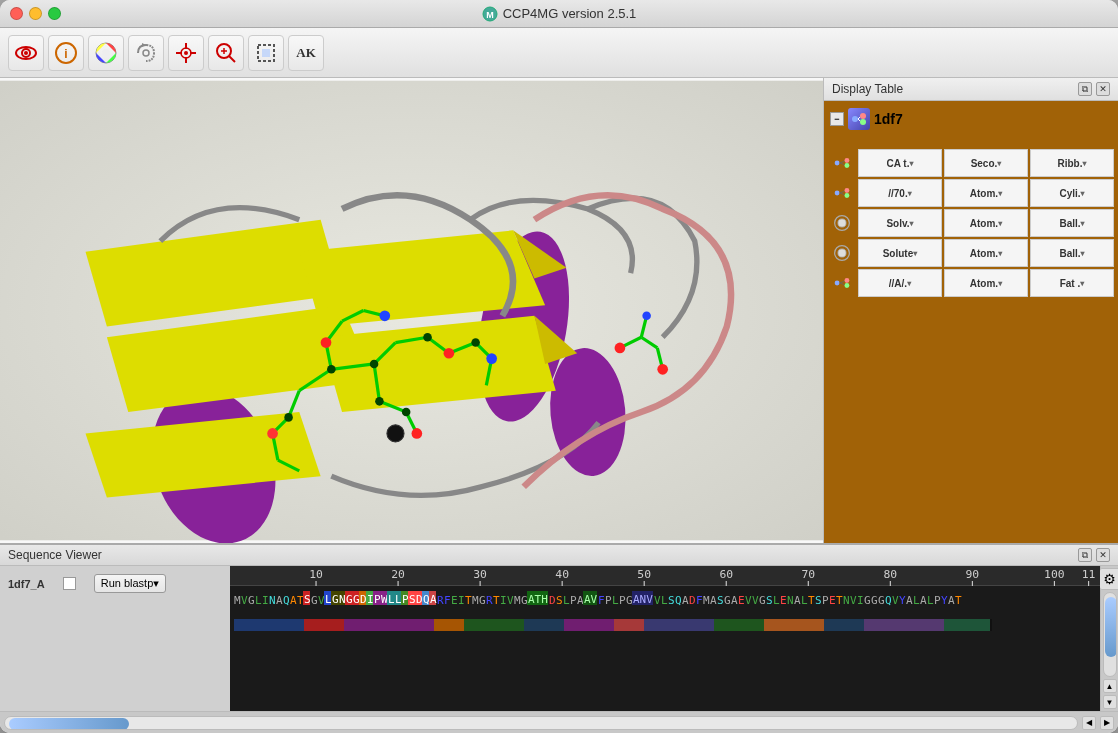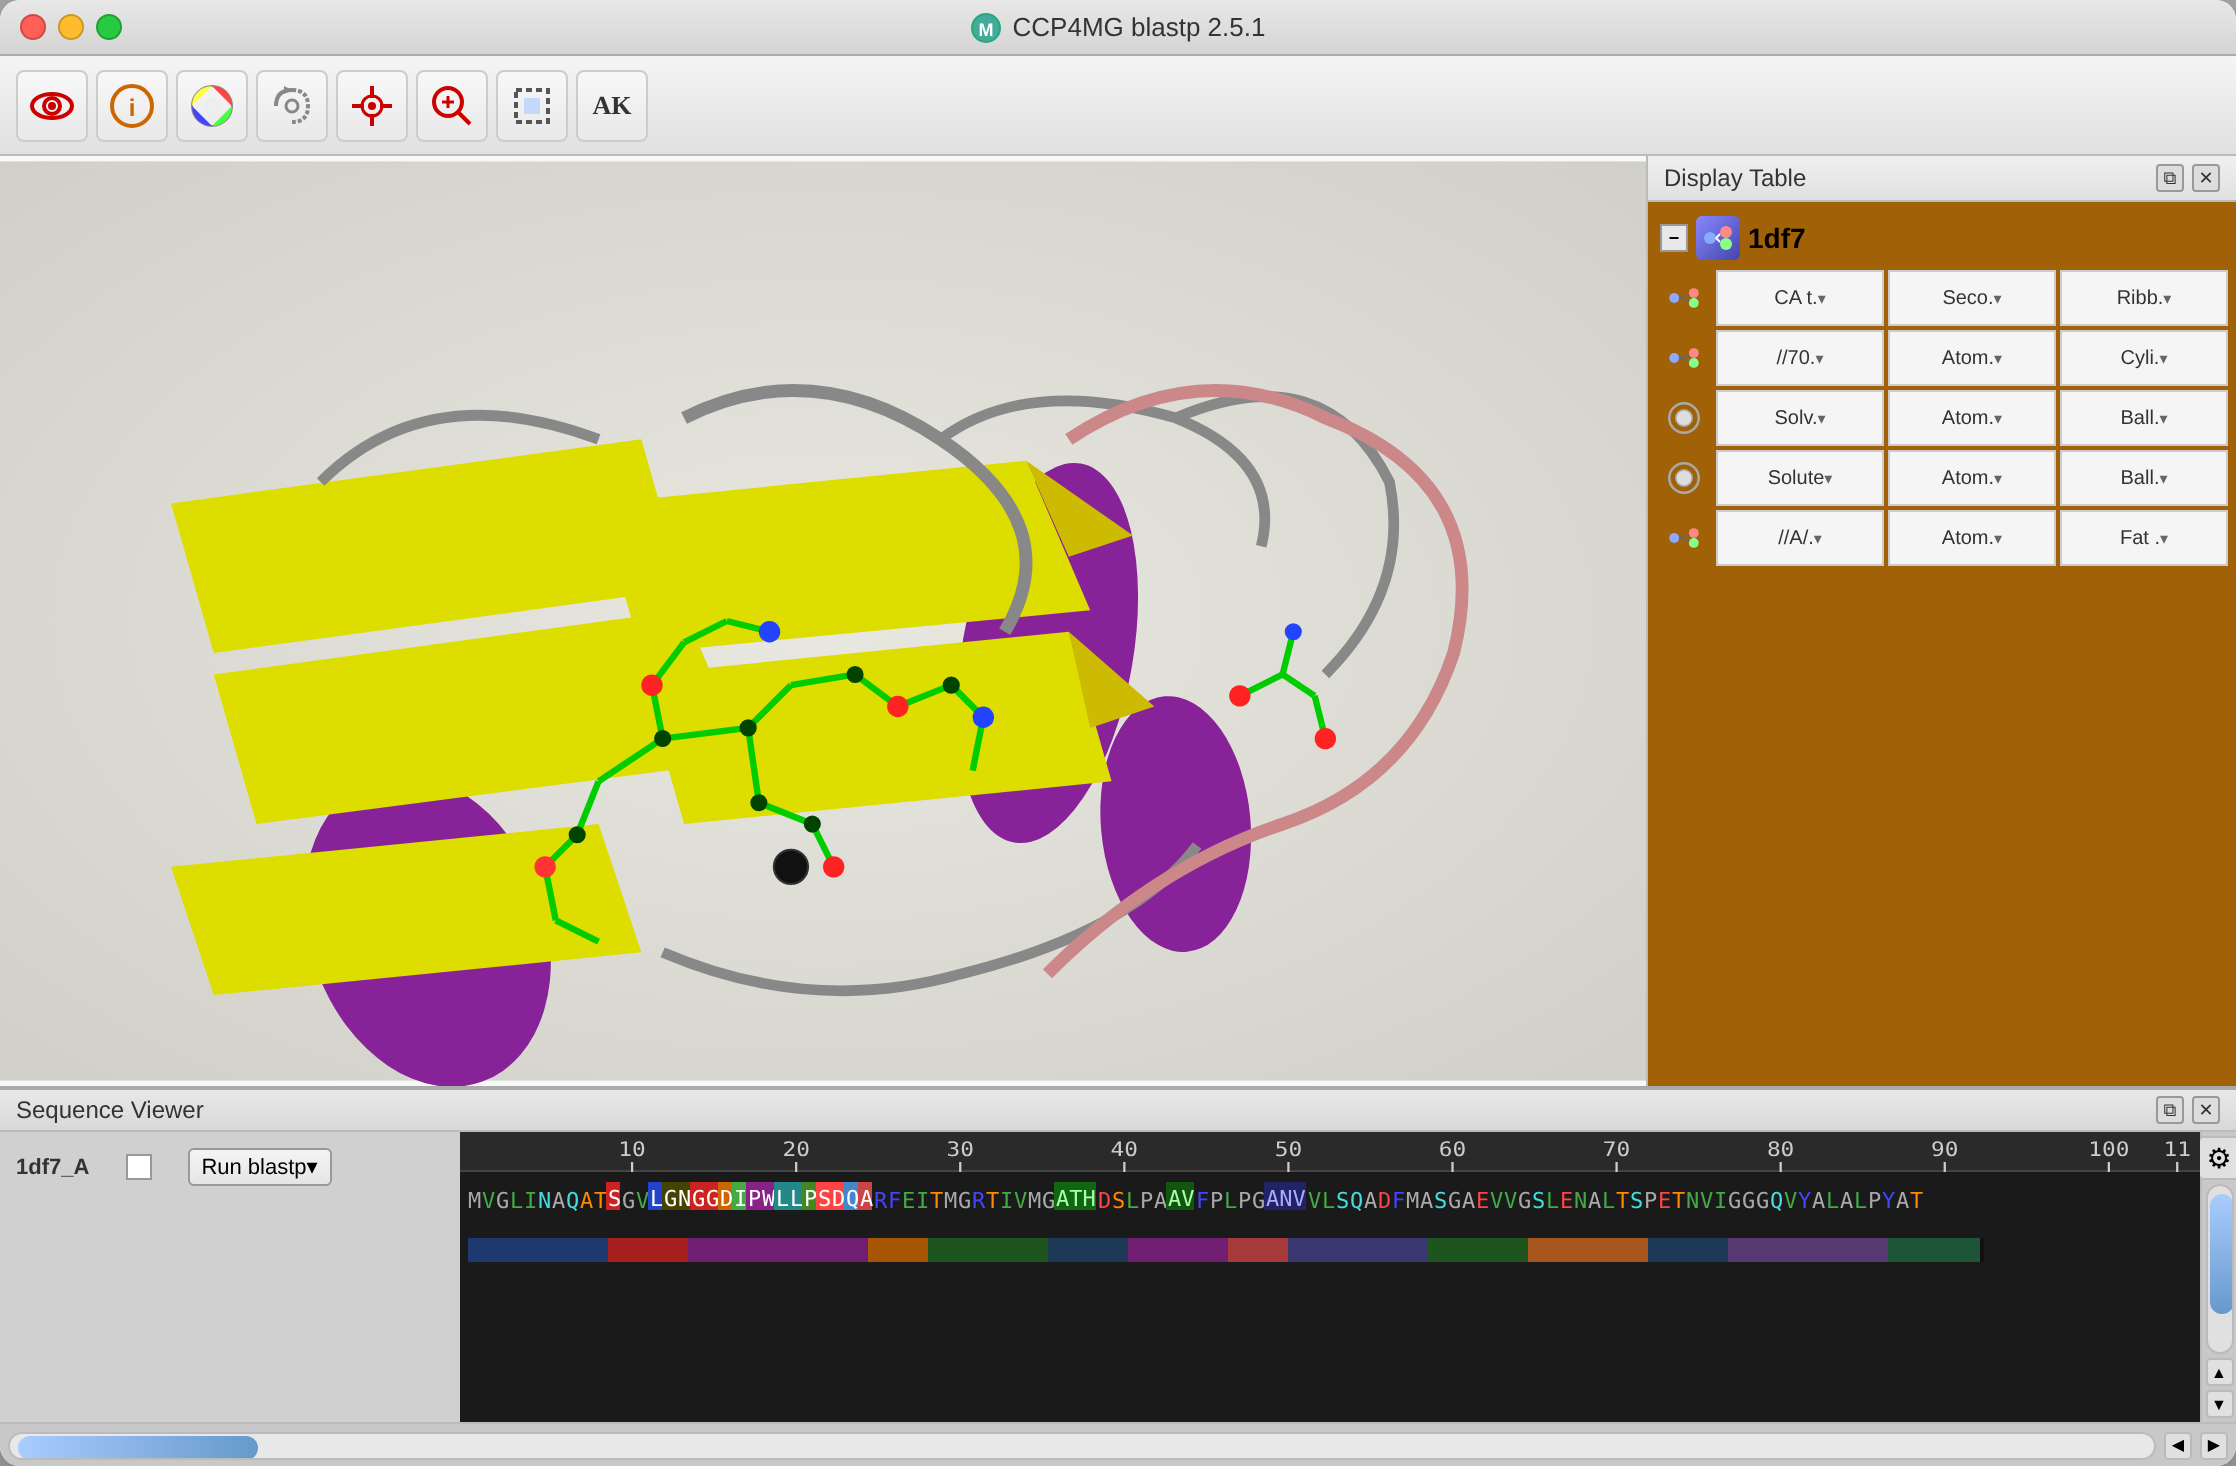--- a/index.html
+++ b/index.html
@@ -168,21 +168,22 @@
       display: flex;
       align-items: center;
       justify-content: center;
       font-size: 9px;
       flex-shrink: 0;
     }
     .dt-grid {
       display: grid;
       grid-template-columns: 28px 1fr 1fr 1fr;
       gap: 2px;
-      margin-top: 2px;
+      margin-top: 16px;
+      font-weight: bold;
     }
     .dt-cell {
       border: 1px solid #ccc;
       background: #f5f5f5;
       padding: 3px 5px;
       font-size: 11px;
       color: #333;
       cursor: pointer;
       display: flex;
       align-items: center;
@@ -399,21 +400,21 @@
     <div class="titlebar-buttons">
       <div class="titlebar-btn btn-close"></div>
       <div class="titlebar-btn btn-min"></div>
       <div class="titlebar-btn btn-max"></div>
     </div>
     <div class="titlebar-title">
       <svg class="titlebar-icon" viewBox="0 0 16 16">
         <circle cx="8" cy="8" r="7" fill="#4a9" stroke="#2a7" stroke-width="1"></circle>
         <text x="8" y="12" text-anchor="middle" font-size="9" fill="white" font-weight="bold">M</text>
       </svg>
-      <span>CCP4MG blastp 2.5.1</span>
+      <span>CCP4MG version 2.5.1</span>
     </div>
   </div>
 
   <div class="toolbar">
 
     <div class="toolbar-btn" title="View">
       <svg width="24" height="24" viewBox="0 0 24 24">
         <circle cx="12" cy="12" r="4" fill="none" stroke="#c00" stroke-width="2"></circle>
         <ellipse cx="12" cy="12" rx="10" ry="6" fill="none" stroke="#c00" stroke-width="2"></ellipse>
         <circle cx="12" cy="12" r="2" fill="#c00"></circle>

